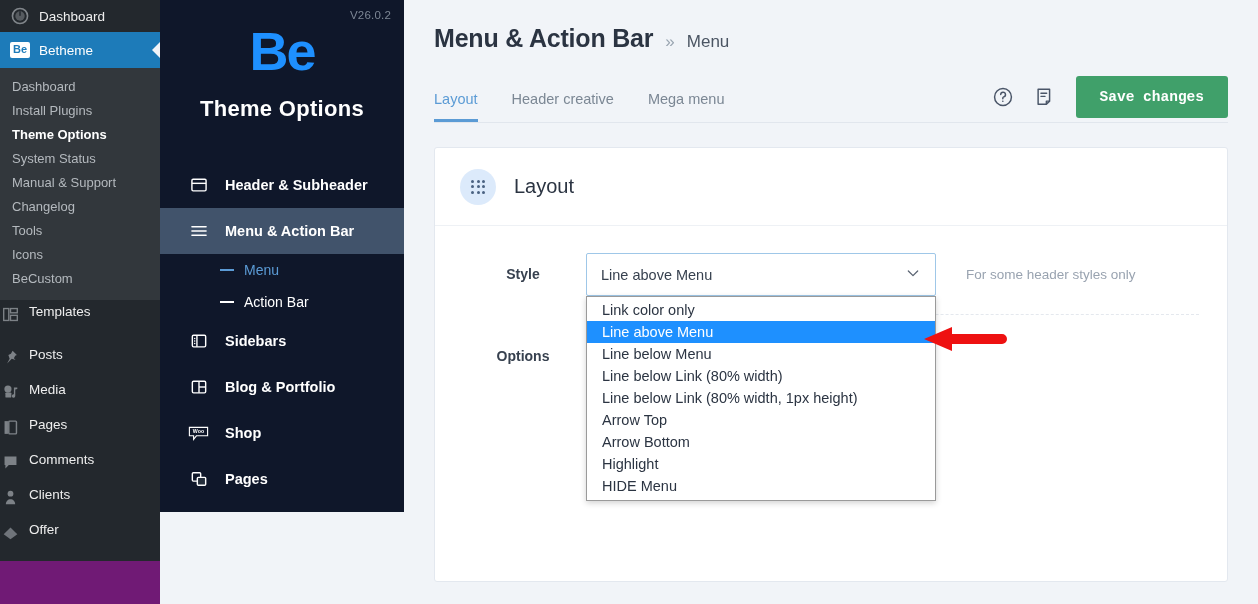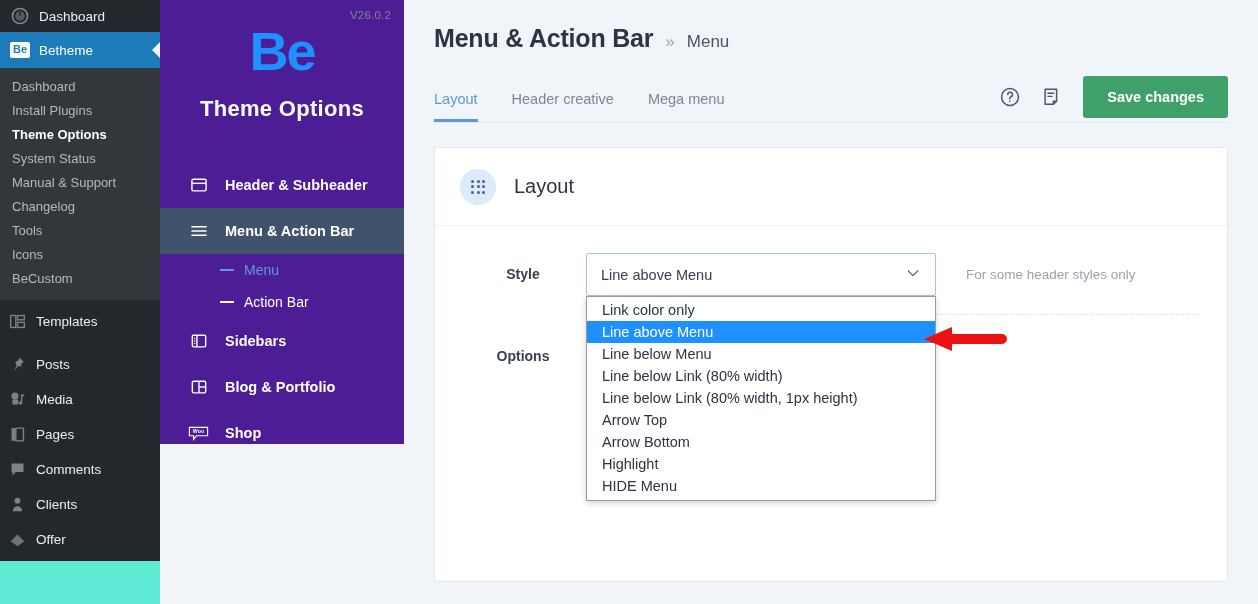--- a/index.html
+++ b/index.html
@@ -7,21 +7,21 @@
     width: 1258px; height: 604px;
     overflow: hidden;
     font-family: "Liberation Sans", sans-serif;
     background: #f1f4f8;
   }
   #app { position: relative; width: 1258px; height: 604px; display: flex; }
 
   
   .wp-sidebar {
     width: 160px; height: 604px;
-    background: #5eead4;
+    background: #701a75;
     flex: 0 0 160px;
     position: relative;
     overflow: hidden;
   }
   .wp-top-item {
     height: 32px; display: flex; align-items: center;
     padding-left: 10px; gap: 9px;
     color: #eeeeee; font-size: 13.5px;
     background: #23282d;
   }
@@ -45,31 +45,31 @@
     line-height: 1.2;
   }
   .wp-submenu { background: #32373c; padding: 6px 0 10px 0; }
   .wp-sub-item {
     height: 24px; display: flex; align-items: center;
     padding-left: 12px; color: #b4b9be; font-size: 13px;
   }
   .wp-sub-item.current { color: #fff; font-weight: bold; }
   .wp-group { background: #23282d; padding: 4px 0; }
   .wp-nav-item {
-    height: 35px; display: flex; align-items: center;
-    padding-left: 7px; gap: 9px;
+    height: 35px; display: flex; 
+    padding-left: 0; gap: 9px;
     color: #eeeeee; font-size: 13.5px;
   }
   .wp-nav-item .wp-ico { width: 20px; height: 20px; display:flex; align-items:center; justify-content:center; opacity:.72; }
   .wp-ico svg { display: block; }
 
   
   .theme-panel {
-    width: 244px; height: 444px; flex: 0 0 244px;
-    background: #4c1d95;
+    width: 244px; height: 512px; flex: 0 0 244px;
+    background: #0f172a;
     position: relative;
     overflow: hidden;
   }
   .tp-version {
     position: absolute; top: 9px; right: 13px;
     color: #7d8795; font-size: 11.5px; letter-spacing: .2px;
   }
   .tp-logo {
     text-align: center; margin-top: 24px;
     font-size: 54px; font-weight: bold; color: #1e90ff;
@@ -130,20 +130,21 @@
   .tab-right {
     margin-left: auto; display: flex; align-items: center; gap: 20px;
     position: relative; top: -2px;
   }
   .hdr-ico { color: #4a5568; display: flex; align-items: center; }
   .save-btn {
     background: #40a06a; color: #ffffff;
     font-size: 14.5px; font-weight: bold;
     padding: 13px 24px; border: none; border-radius: 3px;
     cursor: pointer;
+    font-family: Liberation Mono, monospace;
   }
 
   
   .card {
     margin: 24px 30px 0 30px;
     background: #ffffff;
     border: 1px solid #e3e8ef;
     border-radius: 3px;
     height: 435px;
     position: relative;

